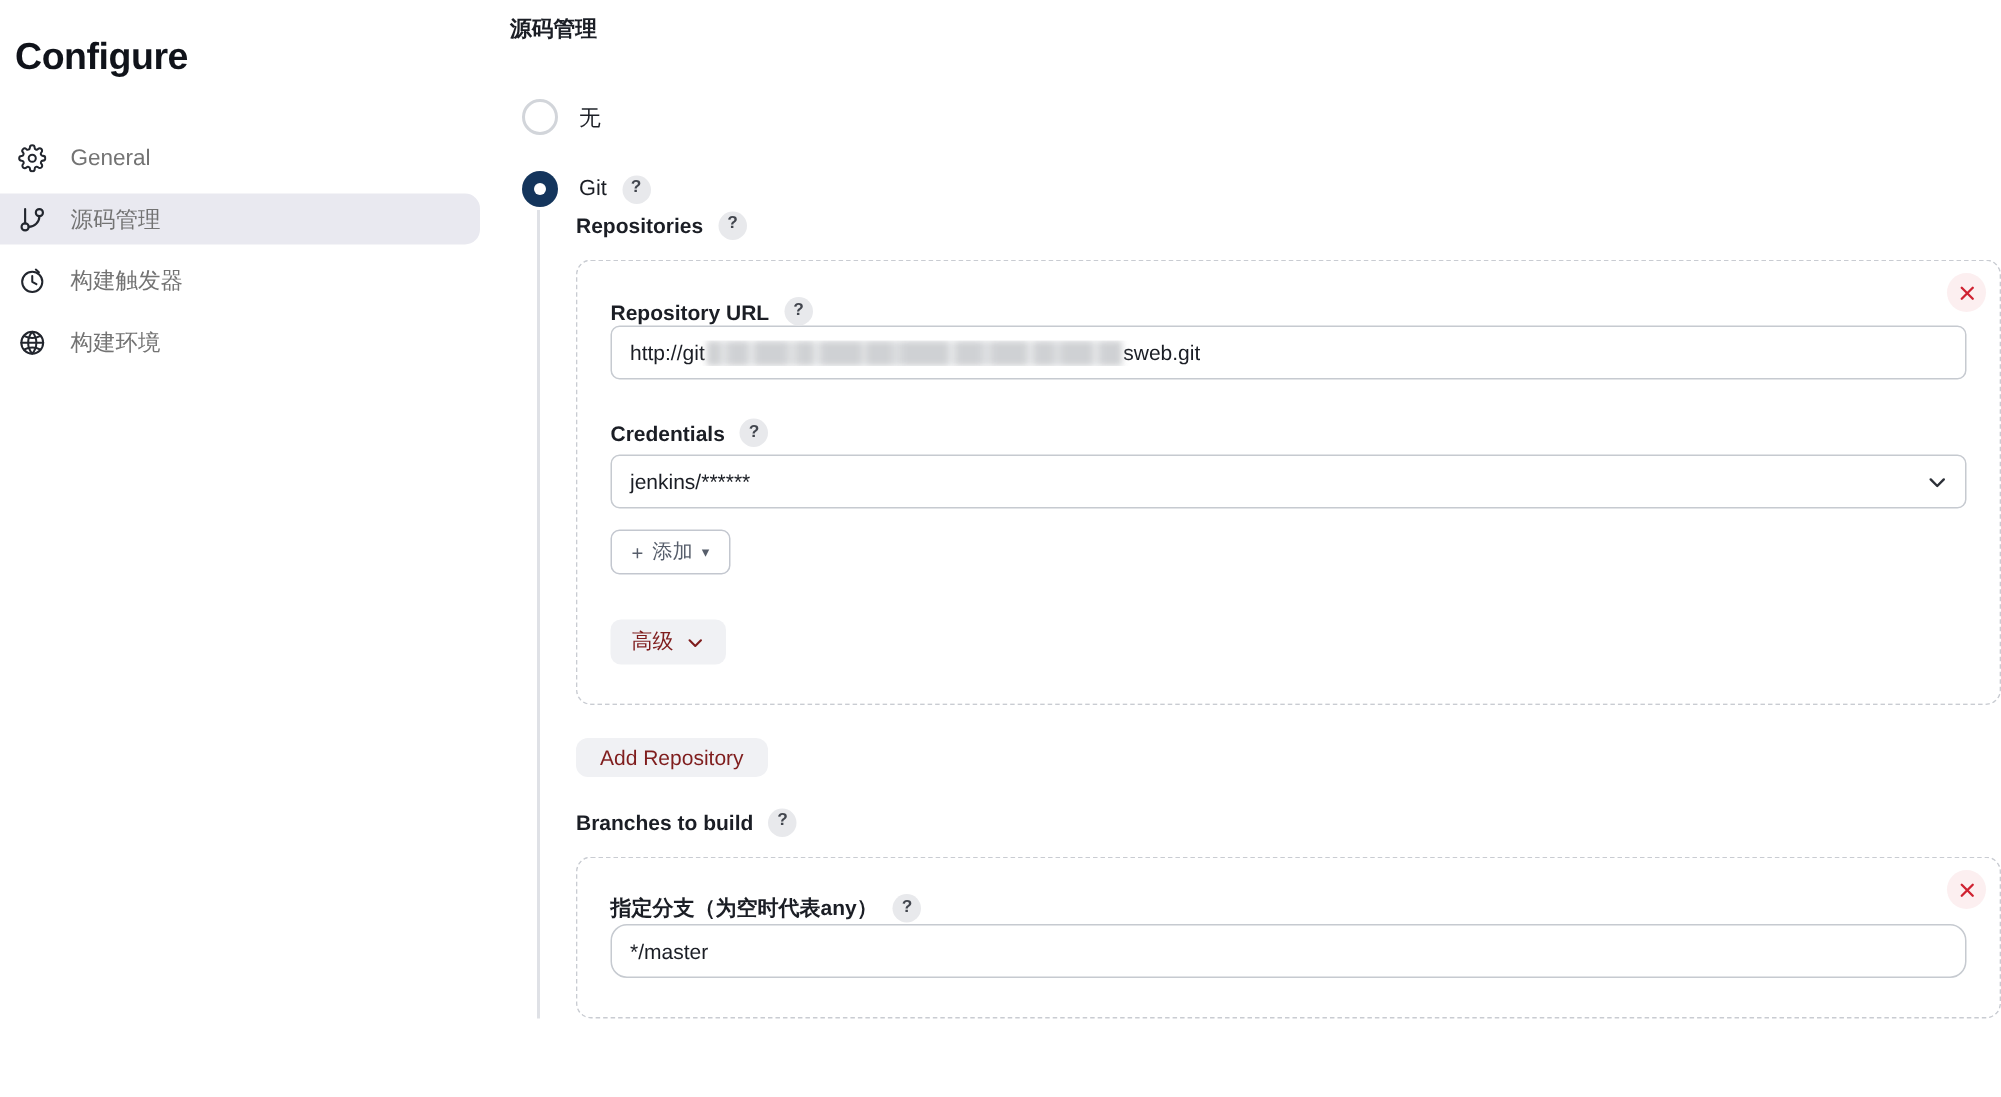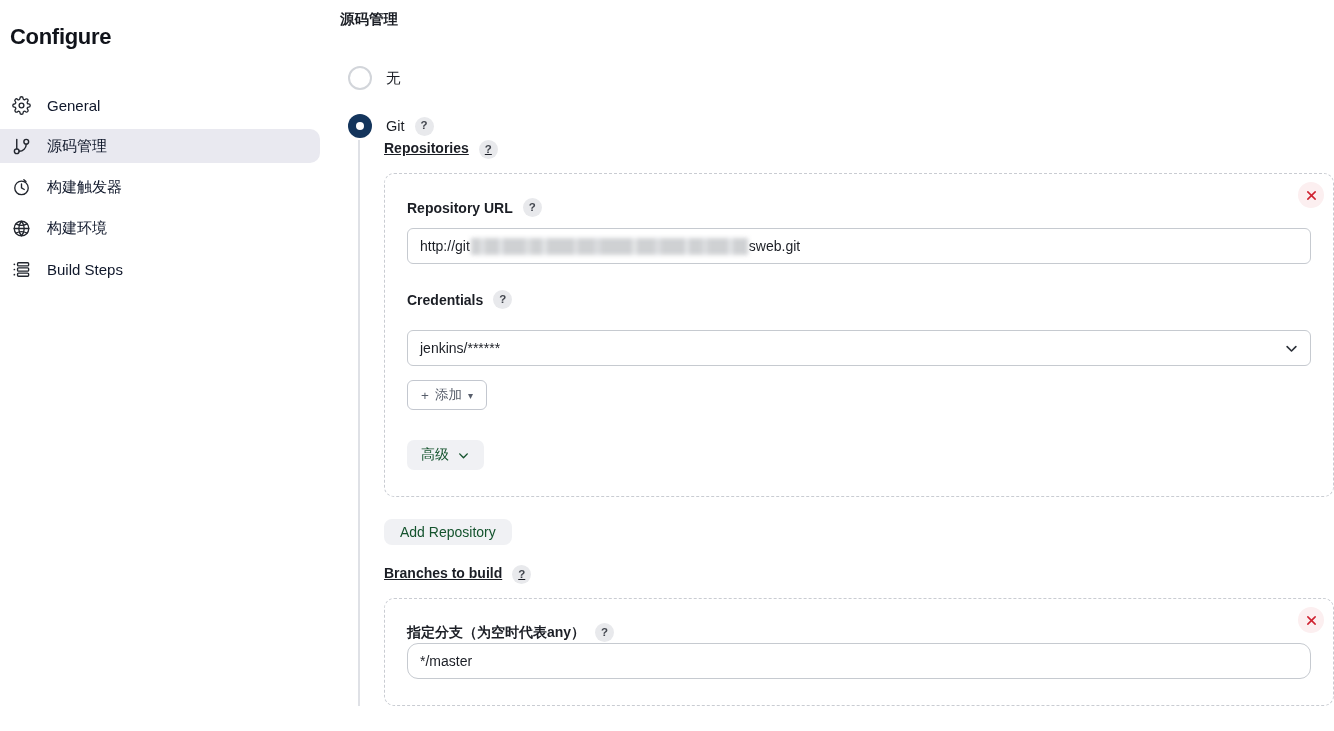--- a/index.html
+++ b/index.html
@@ -25,21 +25,21 @@
   .sidebar {
     position: absolute;
     left: 0; top: 0;
     width: 320px;
     height: 731px;
   }
   .config-title {
     position: absolute;
     left: 10px;
     top: 24px;
-    font-size: 22px;
+    font-size: 25px;
     font-weight: bold;
     letter-spacing: -0.3px;
     color: #10131a;
   }
   .nav {
     position: absolute;
     left: 0;
     top: 88px;
     width: 320px;
   }
@@ -62,21 +62,21 @@
     flex: 0 0 22px;
     display: flex;
     align-items: center;
     justify-content: center;
     color: #22262e;
   }
   .nav-ico svg { display: block; }
   .nav-label {
     margin-left: 15px;
     font-size: 15px;
-    color: #0f172a;
+    color: #737373;
     white-space: nowrap;
   }
   .nav-item.active .nav-label { font-weight: 500; }
 
   
   .main {
     position: absolute;
     left: 340px;
     top: 0;
     width: 994px;
@@ -163,24 +163,24 @@
   }
   .field-label {
     display: flex;
     align-items: center;
     font-size: 14px;
     font-weight: bold;
     color: #1b1e25;
   }
   .label-sub {
     display: flex;
+    align-items: center;
     font-size: 14px;
     font-weight: bold;
     color: #1b1e25;
-    text-decoration: underline;
   }
 
   .dashed-panel {
     position: relative;
     border: 1px dashed #c9ccd2;
     border-radius: 10px;
     box-sizing: border-box;
   }
 
   .del-btn {
@@ -256,21 +256,21 @@
   }
   .btn-grey {
     display: inline-flex;
     align-items: center;
     gap: 8px;
     height: 32px;
     padding: 0 16px;
     border: none;
     border-radius: 8px;
     background: #f0f1f4;
-    color: #14532d;
+    color: #7f1d1d;
     font-size: 14px;
     font-family: "Liberation Sans", sans-serif;
     cursor: pointer;
     box-sizing: border-box;
   }
 
   
   .url-value {
     display: flex;
     align-items: center;
@@ -343,33 +343,20 @@
           <svg width="19" height="19" viewBox="0 0 24 24" fill="none" stroke="currentColor" stroke-width="1.7" stroke-linecap="round" stroke-linejoin="round">
             <circle cx="12" cy="12" r="9.2"></circle>
             <line x1="2.8" y1="12" x2="21.2" y2="12"></line>
             <path d="M12 2.8a14 14 0 0 1 0 18.4 14 14 0 0 1 0-18.4z"></path>
             <path d="M5 6.2a15 15 0 0 0 14 0M5 17.8a15 15 0 0 1 14 0"></path>
           </svg>
         </span>
         <span class="nav-label">构建环境</span>
       </div>
 
-      <div class="nav-item">
-        <span class="nav-ico">
-          <svg width="19" height="19" viewBox="0 0 24 24" fill="none" stroke="currentColor" stroke-width="1.7" stroke-linecap="round">
-            <rect x="7" y="3.5" width="14" height="4" rx="1.2"></rect>
-            <rect x="7" y="10" width="14" height="4" rx="1.2"></rect>
-            <rect x="7" y="16.5" width="14" height="4" rx="1.2"></rect>
-            <circle cx="3" cy="5.5" r="1.1" fill="currentColor" stroke="none"></circle>
-            <circle cx="3" cy="12" r="1.1" fill="currentColor" stroke="none"></circle>
-            <circle cx="3" cy="18.5" r="1.1" fill="currentColor" stroke="none"></circle>
-          </svg>
-        </span>
-        <span class="nav-label">Build Steps</span>
-      </div>
 
 
     </div>
   </div>
 
   <div class="main">
 
     <div class="section-heading">源码管理</div>
 
     <div class="radio-row r-none">
@@ -400,37 +387,37 @@
             <line x1="20" y1="4" x2="4" y2="20"></line>
           </svg>
         </button>
 
         
         <div class="field-label">
           <span>Repository URL</span>
           <span class="help">?</span>
         </div>
 
-        <div class="txtinput" style="margin-top:11px; display:flex; ">
+        <div class="txtinput" style="display:flex; align-items:center;">
           <span class="url-value">
             <span>http://git</span>
             <span class="redaction">
               <span style="width:9px;"></span><span style="width:5px;background:#dcdee0;"></span><span style="width:14px;"></span><span style="width:4px;background:#e2e4e6;"></span><span style="width:22px;"></span><span style="width:6px;background:#d9dbdd;"></span><span style="width:11px;"></span><span style="width:5px;background:#e0e2e4;"></span><span style="width:27px;"></span><span style="width:4px;background:#dddfe1;"></span><span style="width:16px;"></span><span style="width:7px;background:#d5d7da;"></span><span style="width:31px;"></span><span style="width:5px;background:#e1e3e5;"></span><span style="width:18px;"></span><span style="width:6px;background:#d8dadd;"></span><span style="width:24px;"></span><span style="width:4px;background:#e3e5e7;"></span><span style="width:13px;"></span><span style="width:6px;background:#d6d8db;"></span><span style="width:20px;"></span><span style="width:5px;background:#dfe1e3;"></span><span style="width:15px;"></span>
             </span>
             <span>sweb.git</span>
           </span>
         </div>
 
         
         <div class="field-label" style="margin-top:26px;">
           <span>Credentials</span>
           <span class="help">?</span>
         </div>
 
-        <div class="select-wrap" style="margin-top:21px;">
+        <div class="select-wrap" style="margin-top:5px;">
           <div class="select-box">
             <span>jenkins/******</span>
           </div>
           <span class="select-chevron">
             <svg width="15" height="15" viewBox="0 0 24 24" fill="none" stroke="currentColor" stroke-width="2.6" stroke-linecap="round" stroke-linejoin="round">
               <polyline points="5 9 12 16 19 9"></polyline>
             </svg>
           </span>
         </div>
 

